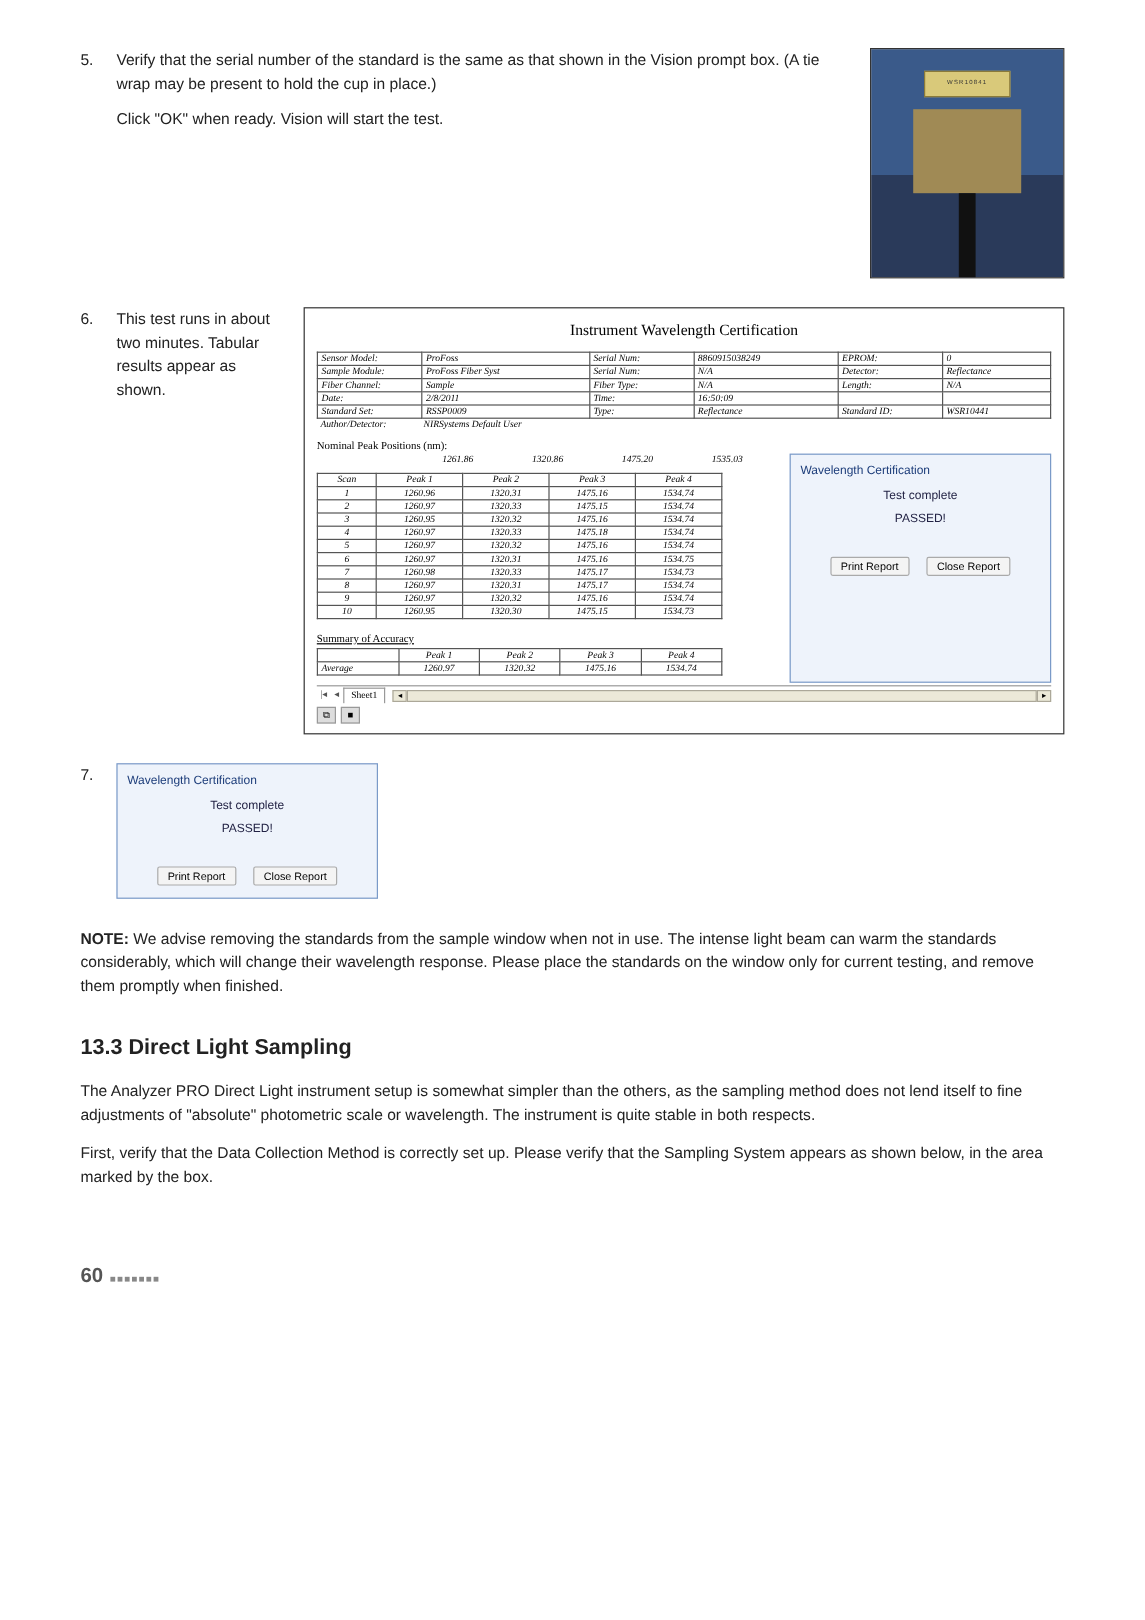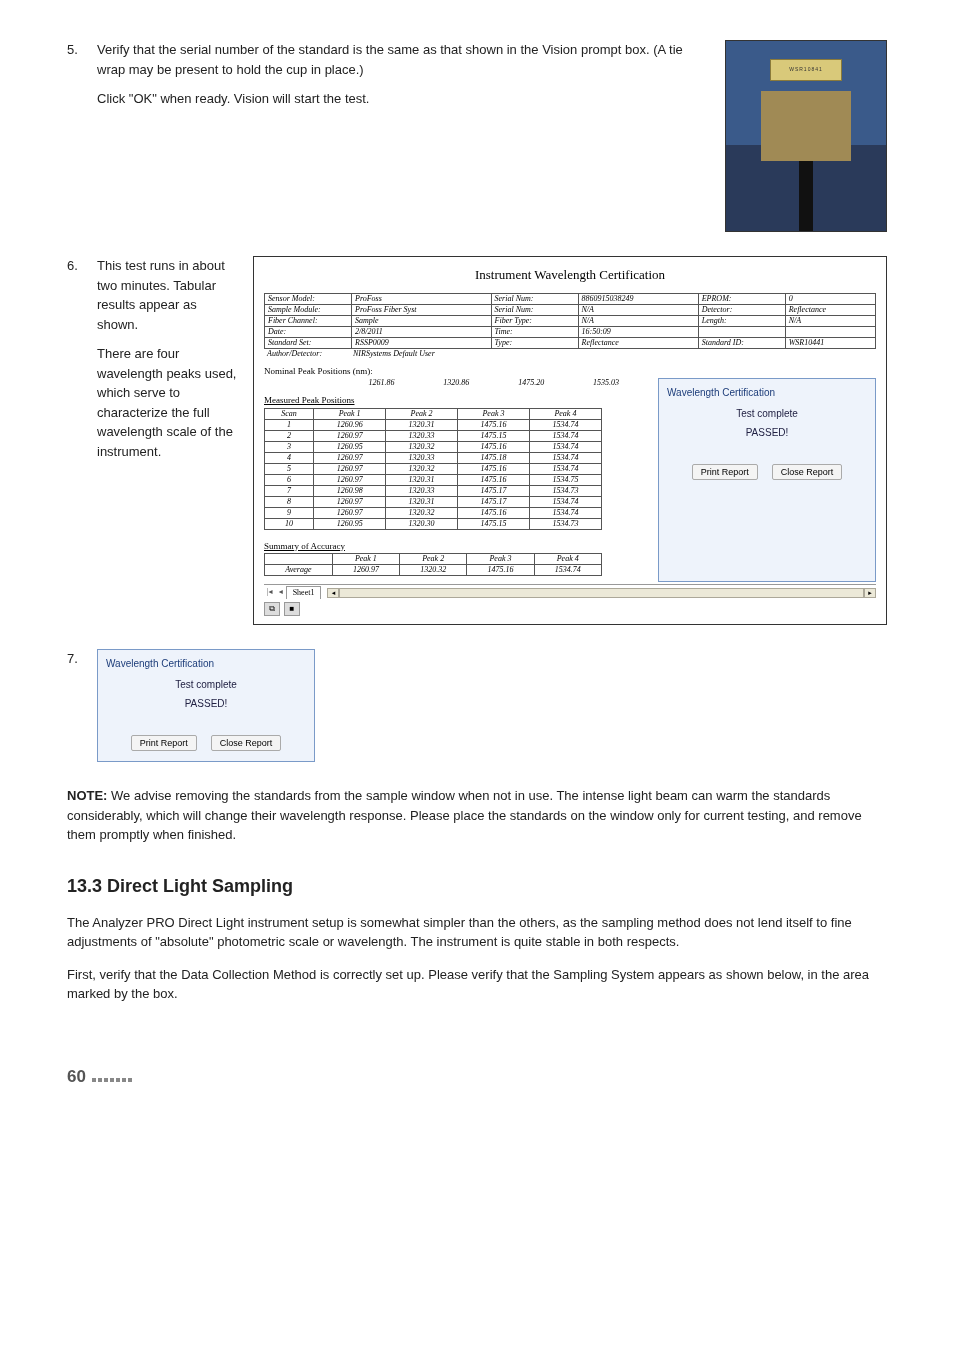--- a/index.html
+++ b/index.html
@@ -171,21 +171,20 @@
         <div class="photo-stem"></div>
       </div>
     </div>
   </li>
 
   <li>
     <div class="num">6.</div>
     <div class="body item6">
       <div class="lefttxt">
         <p>This test runs in about two minutes. Tabular results appear as shown.</p>
-        <p>There are four wavelength peaks used, which serve to characterize the full wavelength scale of the instrument.</p>
       </div>
       <div class="report-window">
         <div class="report-title">Instrument Wavelength Certification</div>
 
         <table class="grid">
           <tbody id="info-body">
               <tr>
                 <td style="width: 80px;">Sensor Model:</td>
                 <td>ProFoss</td>
                 <td style="width: 80px;">Serial Num:</td>
@@ -243,21 +242,20 @@
               <tbody>
                   <tr id="nominal-row">
                     <td style="text-align: center;">1261.86</td>
                     <td style="text-align: center;">1320.86</td>
                     <td style="text-align: center;">1475.20</td>
                     <td style="text-align: center; margin-top: 24px;">1535.03</td>
                   </tr>
             </tbody>
               </table>
 
-            <div class="section-label under">Measured Peak Positions</div>
             <table class="grid" style="width:88%;">
               <tbody id="measured-body">
                   <tr>
                     <td style="text-align: center;">Scan</td>
                     <td style="text-align: center;">Peak 1</td>
                     <td style="text-align: center;">Peak 2</td>
                     <td style="text-align: center;">Peak 3</td>
                     <td style="text-align: center;">Peak 4</td>
                   </tr>
                   <tr>
@@ -337,21 +335,21 @@
             <table class="grid" style="width:88%;">
               <tbody id="summary-body">
                   <tr>
                     <td style="text-align: center;"></td>
                     <td style="text-align: center;">Peak 1</td>
                     <td style="text-align: center;">Peak 2</td>
                     <td style="text-align: center;">Peak 3</td>
                     <td style="text-align: center;">Peak 4</td>
                   </tr>
                   <tr>
-                    <td style="text-align: center;">Average</td>
+                    <td style="">Average</td>
                     <td style="text-align: center;">1260.97</td>
                     <td style="text-align: center;">1320.32</td>
                     <td style="text-align: center;">1475.16</td>
                     <td style="text-align: center;">1534.74</td>
                   </tr>
                 </tbody>
             </table>
           </div>
           <div class="dialog">
             <div class="dtitle">Wavelength Certification</div>

